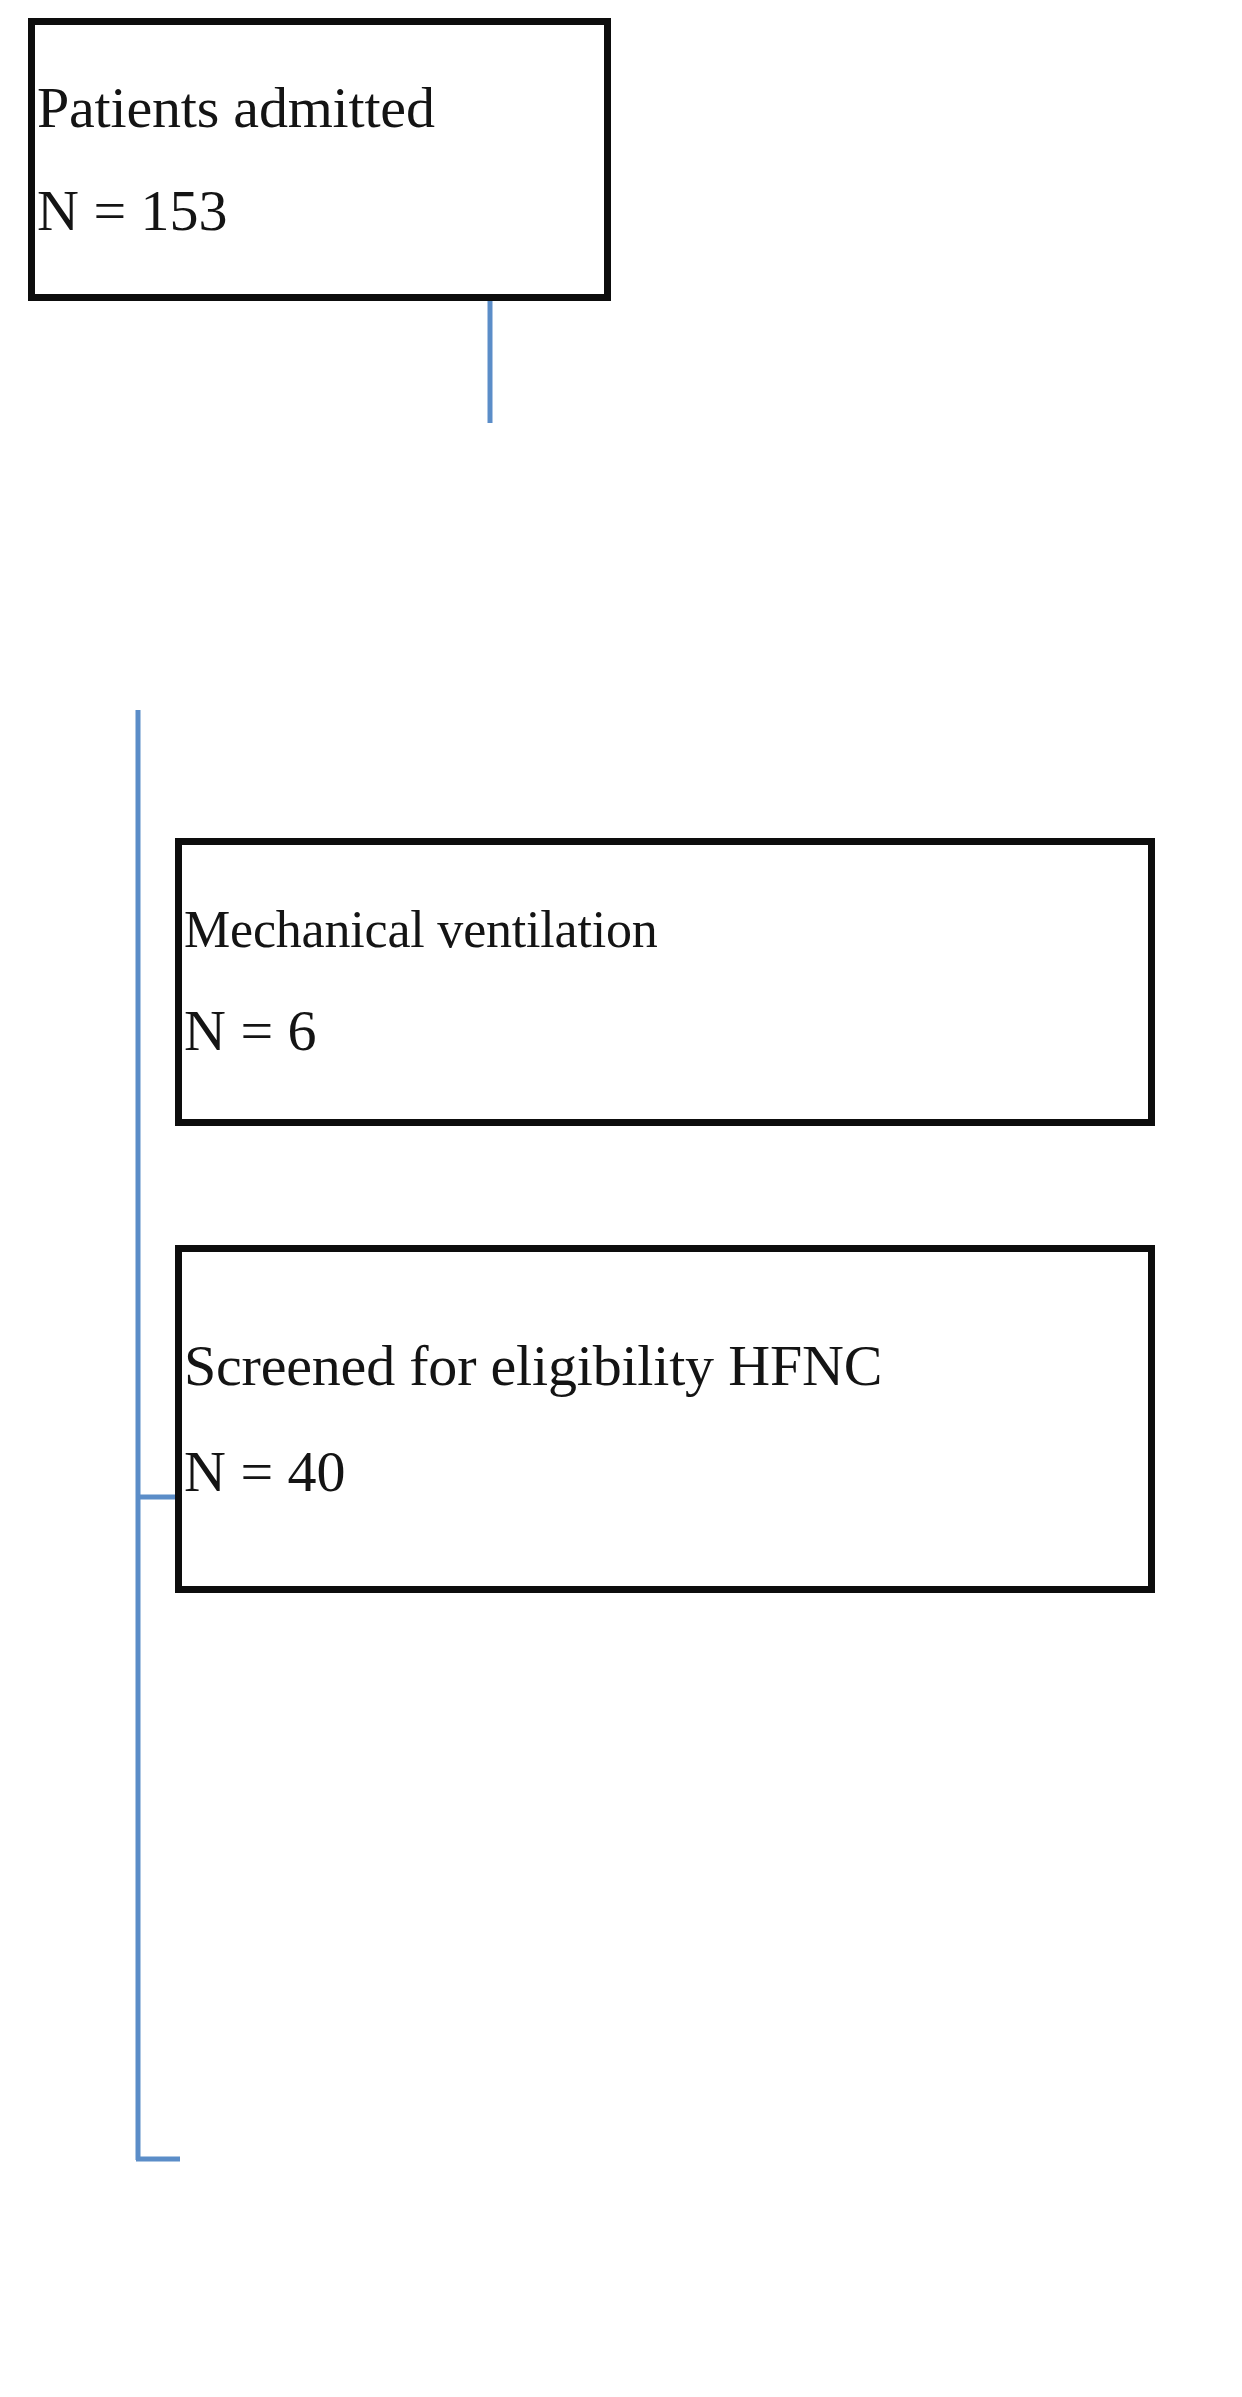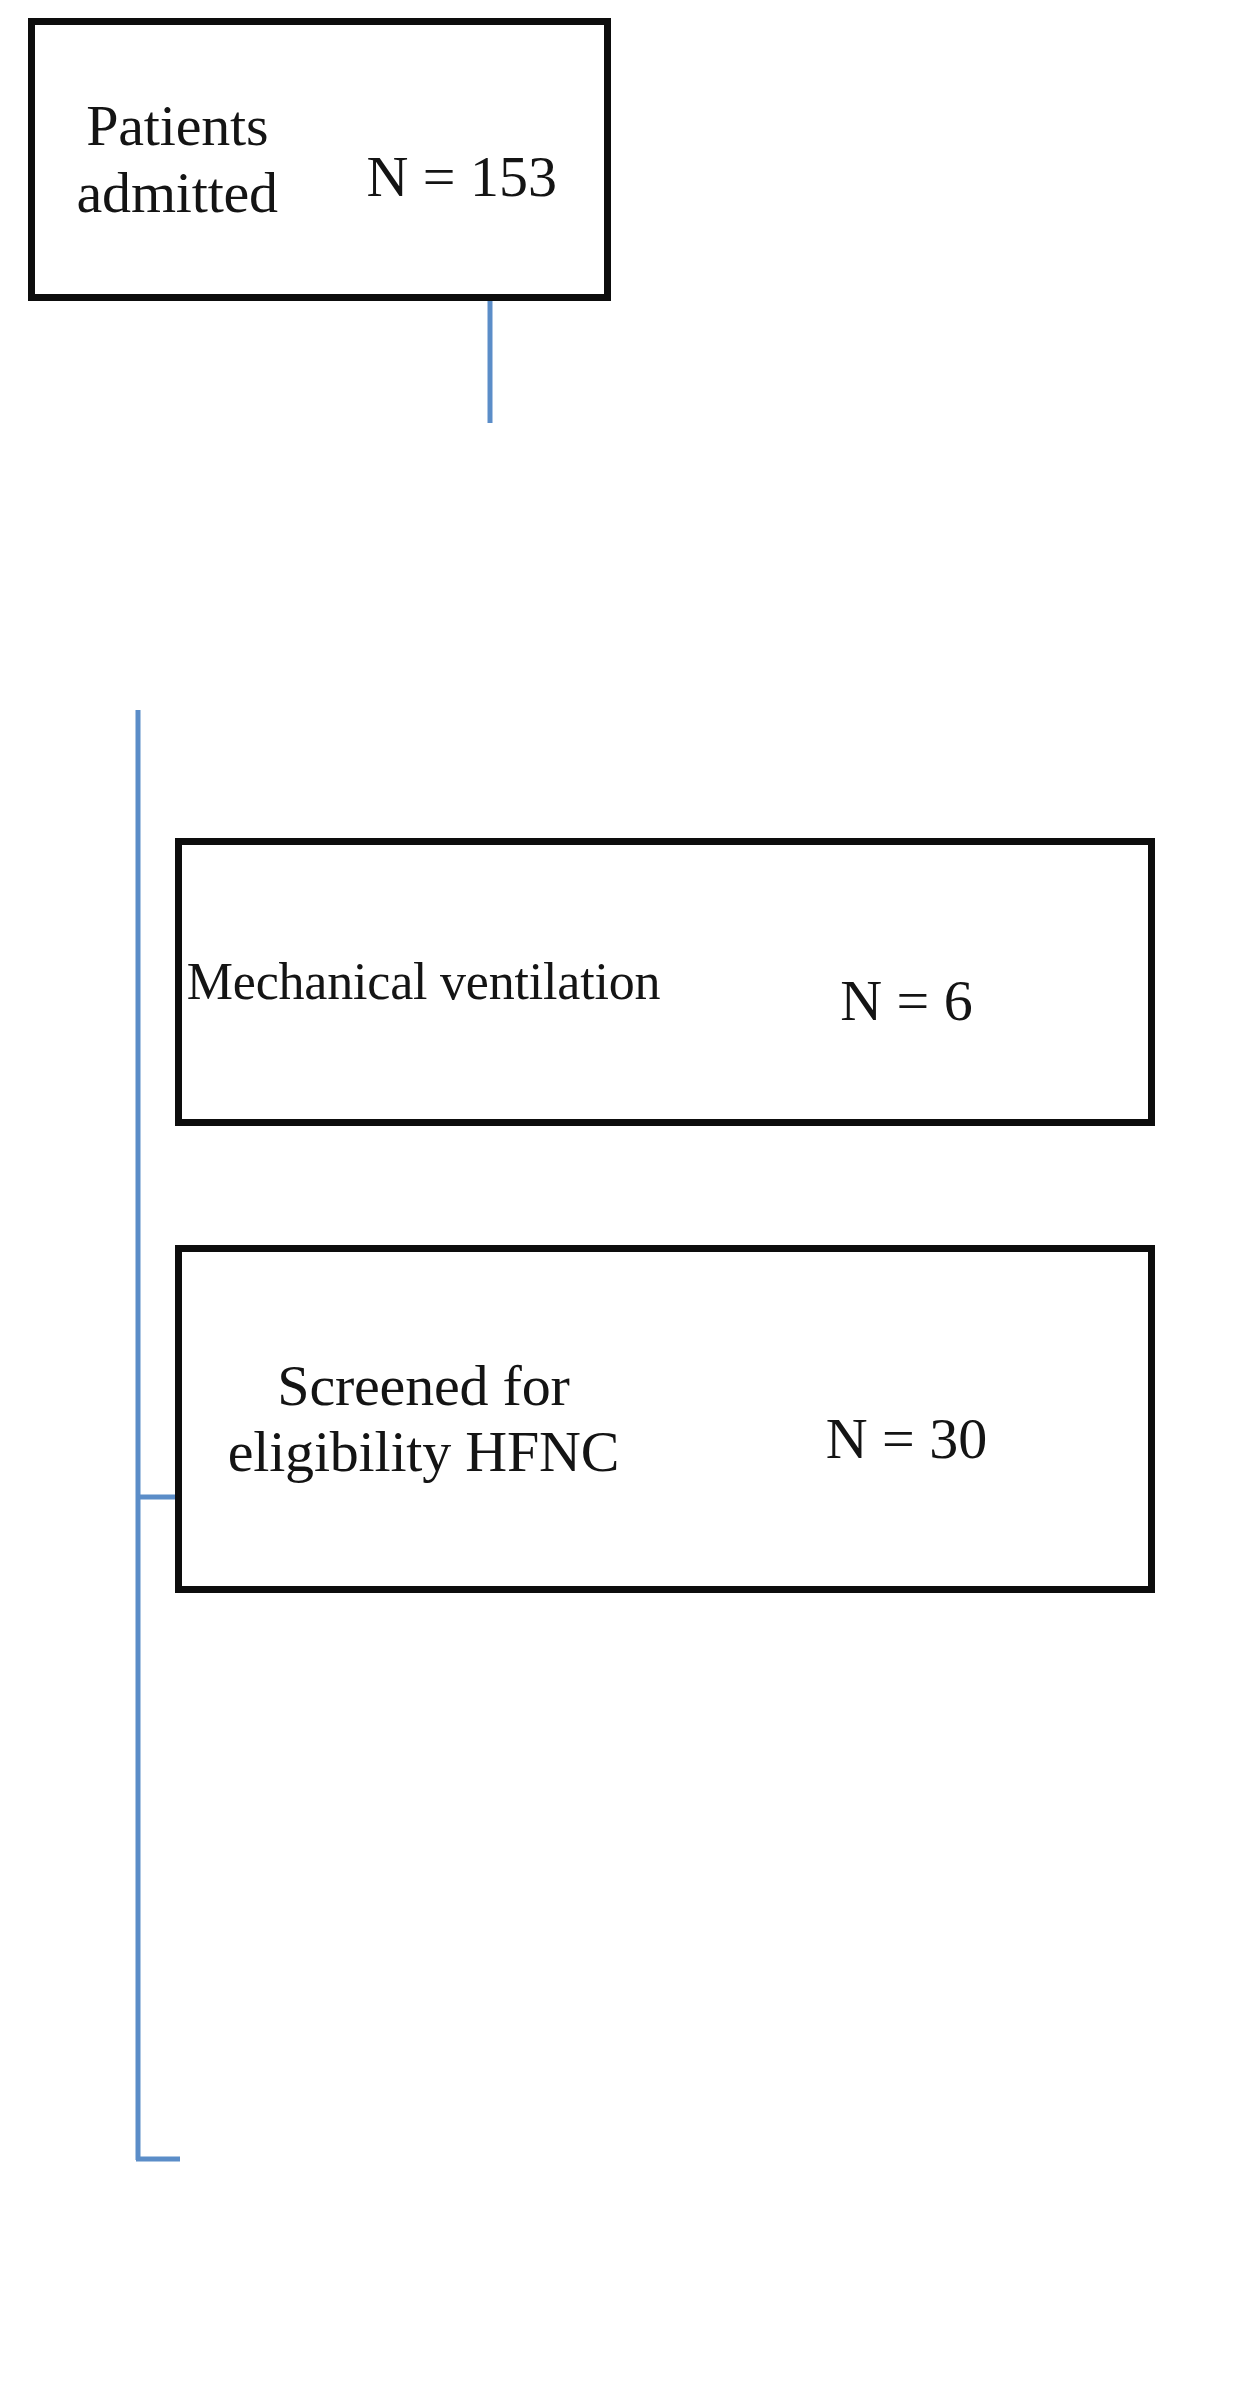--- a/index.html
+++ b/index.html
@@ -27,23 +27,23 @@
   }
 
   
   .flow-box {
     position: absolute;
     box-sizing: border-box;
     background: #ffffff;
     border: 7px solid #0d0d0d;
     z-index: 2;
     display: flex;
+    flex-direction: column;
     align-items: center;
     justify-content: center;
-    text-align: center;
     color: #141414;
     line-height: 1.14;
   }
   .flow-box .title {
     display: block;
     width: 100%;
     padding: 0 2px;
     box-sizing: border-box;
     letter-spacing: -0.2px;
   }
@@ -116,16 +116,16 @@
   </div>
 
 
   <div class="flow-box" id="box-mech-vent">
     <span class="title">Mechanical ventilation</span>
     <span class="count">N = 6</span>
   </div>
 
   <div class="flow-box" id="box-screened-hfnc">
     <span class="title">Screened for eligibility HFNC</span>
-    <span class="count">N = 30</span>
+    <span class="count">N = 40</span>
   </div>
 
 </div>
 
 </body></html>

